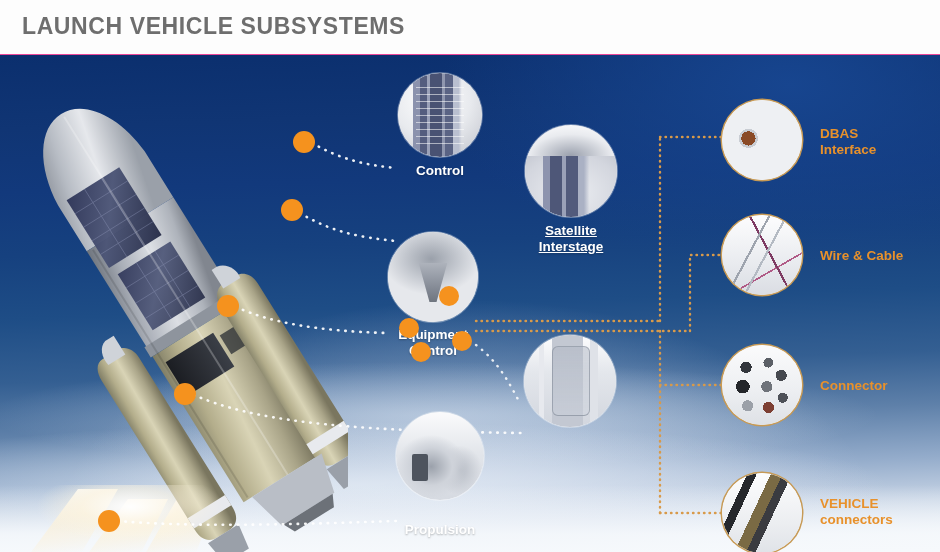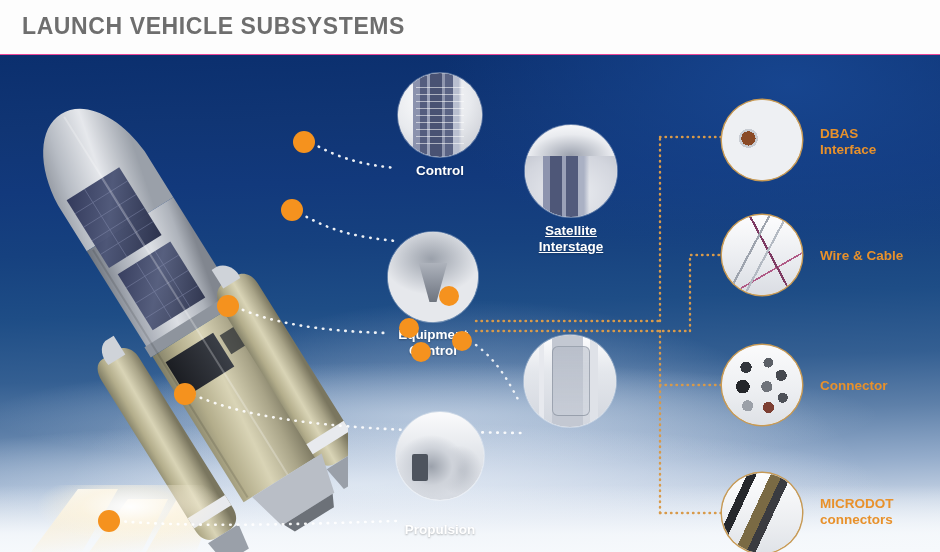--- a/index.html
+++ b/index.html
@@ -470,21 +470,21 @@
     <div class="label label-orange" style="left:820px; top:193px; width:120px;">Wire &amp; Cable</div>
 
     <div class="bubble ring" style="left:722px; top:290px; width:80px; height:80px;">
       <div class="thumb th-backshells"></div>
     </div>
     <div class="label label-orange" style="left:820px; top:323px; width:120px;">Connector</div>
 
     <div class="bubble ring" style="left:722px; top:418px; width:80px; height:80px;">
       <div class="thumb th-microdot"></div>
     </div>
-    <div class="label label-orange" style="left:820px; top:441px; width:120px;">MICRODOT
+    <div class="label label-orange" style="left:820px; top:441px; width:120px;">VEHICLE
 connectors</div>
 
     <div id="hotspot-layer">
         <div class="dot d-lg" style="left: 293px; top: 76px; background: rgb(245, 146, 30);"></div>
         <div class="dot d-lg" style="left: 281px; top: 144px; background: rgb(245, 146, 30);"></div>
         <div class="dot d-lg" style="left: 217px; top: 240px; background: rgb(245, 146, 30);"></div>
         <div class="dot d-lg" style="left: 174px; top: 328px; background: rgb(245, 146, 30);"></div>
         <div class="dot d-lg" style="left: 98px; top: 455px; background: rgb(245, 146, 30);"></div>
         <div class="dot d-md" style="left: 439px; top: 231px; background: rgb(245, 146, 30);"></div>
         <div class="dot d-md" style="left: 399px; top: 263px; background: rgb(245, 146, 30);"></div>

